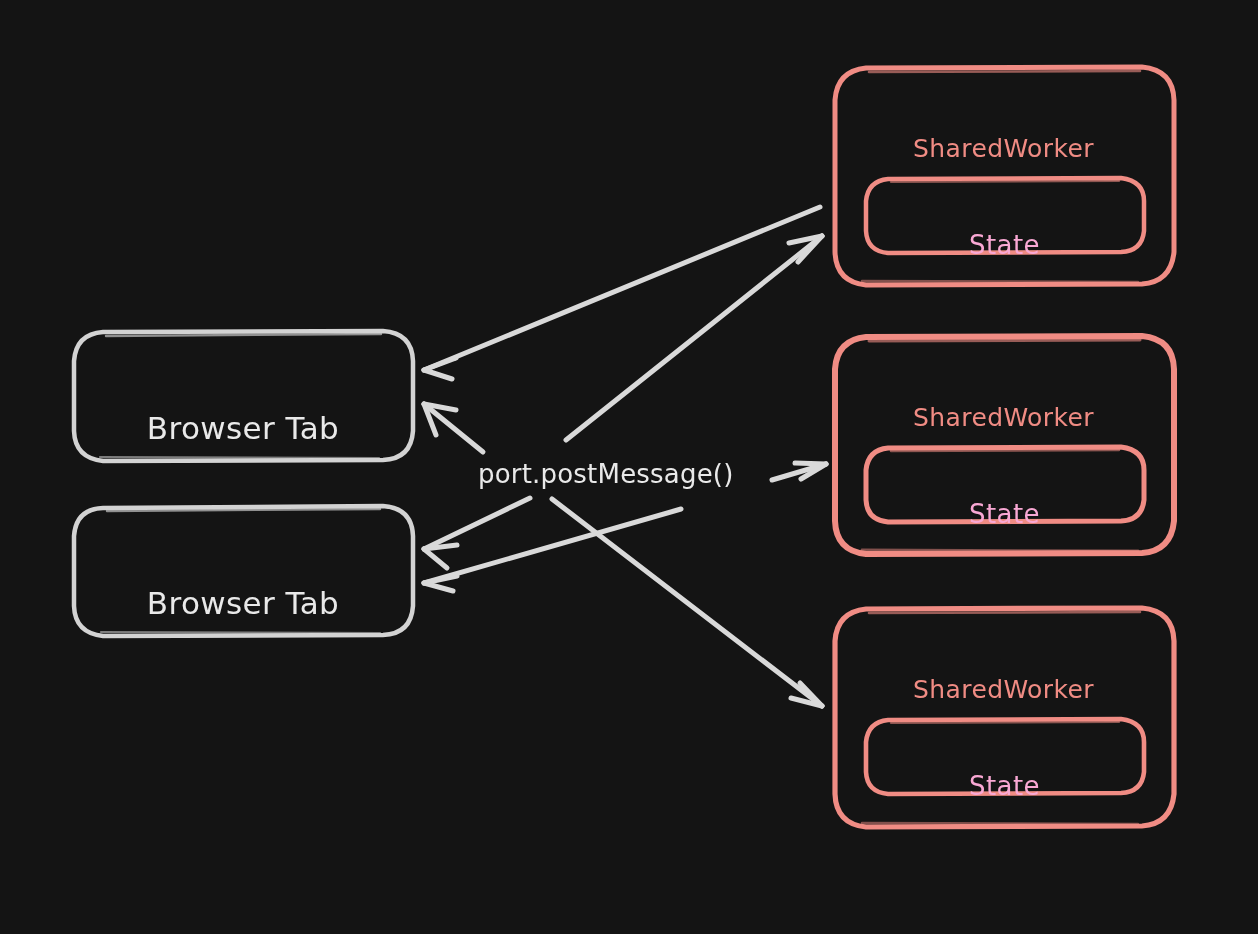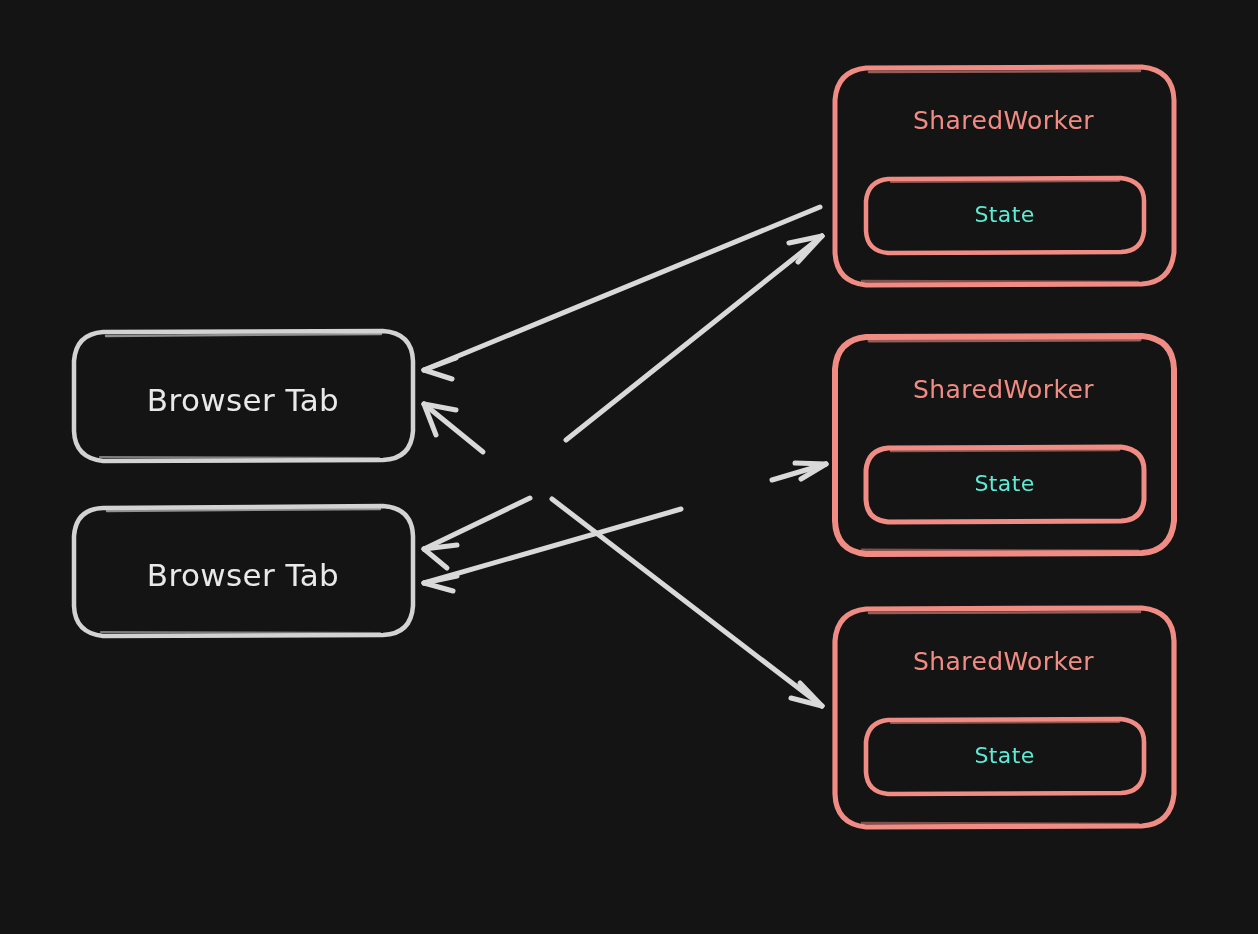--- a/index.html
+++ b/index.html
@@ -34,32 +34,33 @@
   }
   .node-label {
     position: absolute;
     left: 0;
     width: 100%;
     text-align: center;
     font-family: "DejaVu Sans", sans-serif;
     letter-spacing: 0.4px;
     pointer-events: none;
     white-space: nowrap;
+    margin-top: 28px;
   }
   .tab-label {
     color: #e9e9e9;
     font-size: 31px;
   }
   .worker-label {
     color: #f08c84;
     font-size: 25px;
   }
   .state-label {
-    color: #5eead4;
-    font-size: 22px;
+    color: #f9a8d4;
+    font-size: 26px;
   }
   .edge-label {
     position: absolute;
     color: #e9e9e9;
     font-size: 26px;
     font-family: "DejaVu Sans", sans-serif;
     white-space: nowrap;
     letter-spacing: 0.2px;
   }
 </style>
@@ -187,14 +188,15 @@
     <div class="node-label state-label" style="top:24px;">State</div>
   </div>
 
   <div class="node" style="left:833px; top:608px; width:341px; height:219px;">
     <div class="node-label worker-label" style="top:39px;">SharedWorker</div>
   </div>
   <div class="node" style="left:866px; top:719px; width:277px; height:75px;">
     <div class="node-label state-label" style="top:24px;">State</div>
   </div>
 
+  <div class="edge-label" style="left:478px; top:459px;">port.postMessage()</div>
 
 </div>
 
 </body></html>

